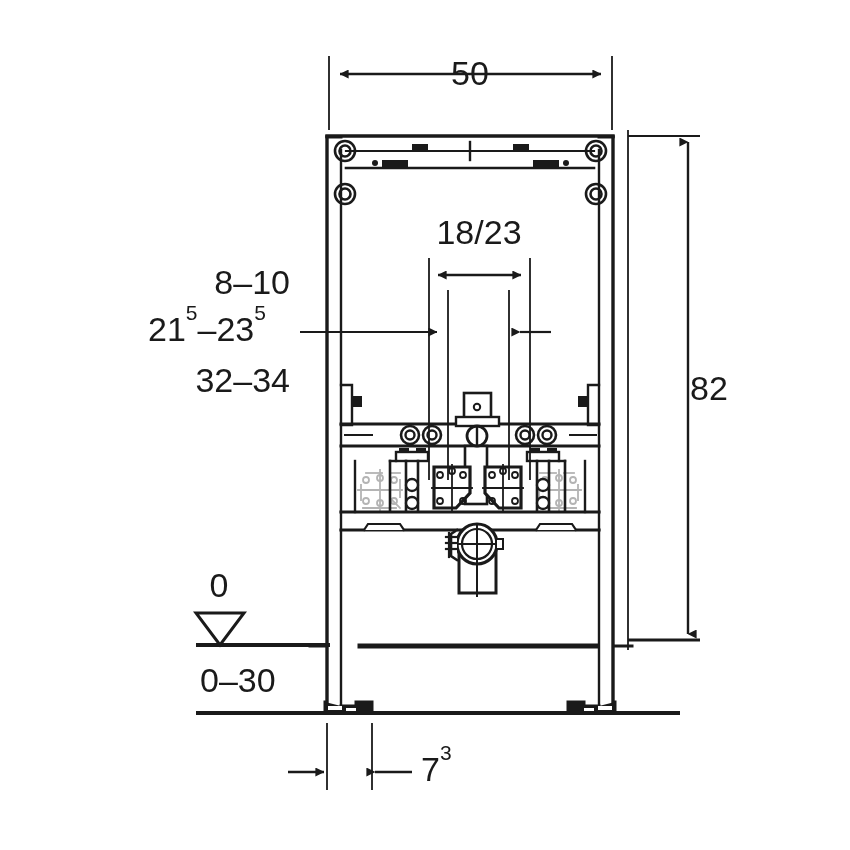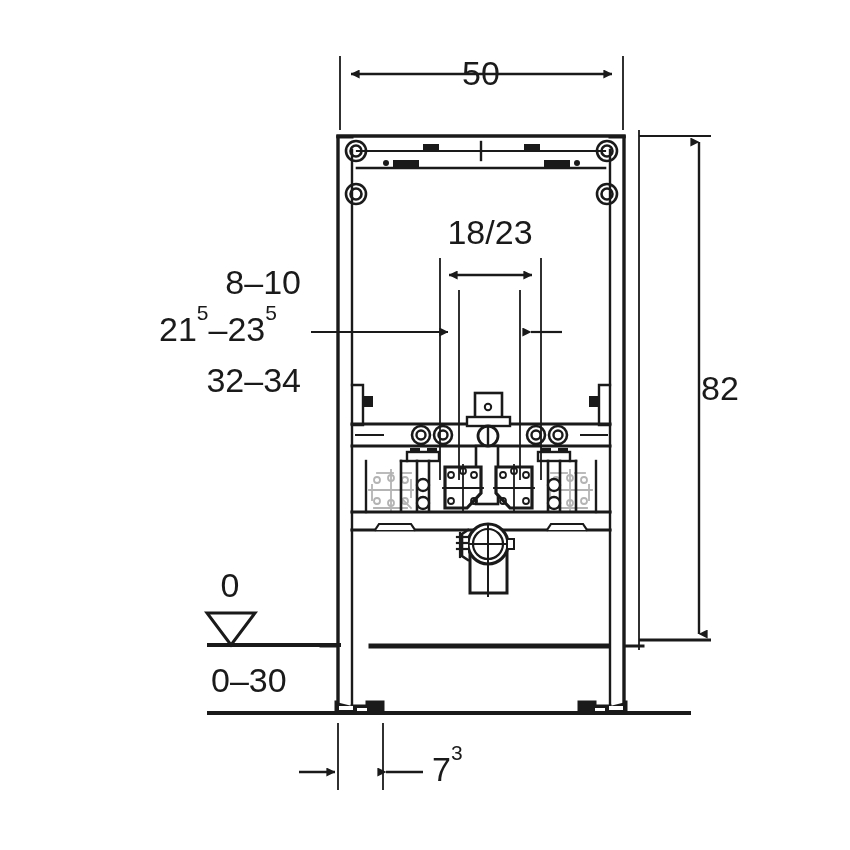--- a/index.html
+++ b/index.html
@@ -9,21 +9,21 @@
   }
   body {
     width: 850px;
     height: 850px;
     font-family: "Liberation Sans", sans-serif;
     position: relative;
     overflow: hidden;
   }
   #drawing-root {
     position: absolute;
-    left: 11px;
+    left: 0;
     top: 0;
     width: 710px;
     height: 850px;
   }
   svg.sheet {
     display: block;
     width: 850px;
     height: 850px;
     background: #ffffff;
   }

